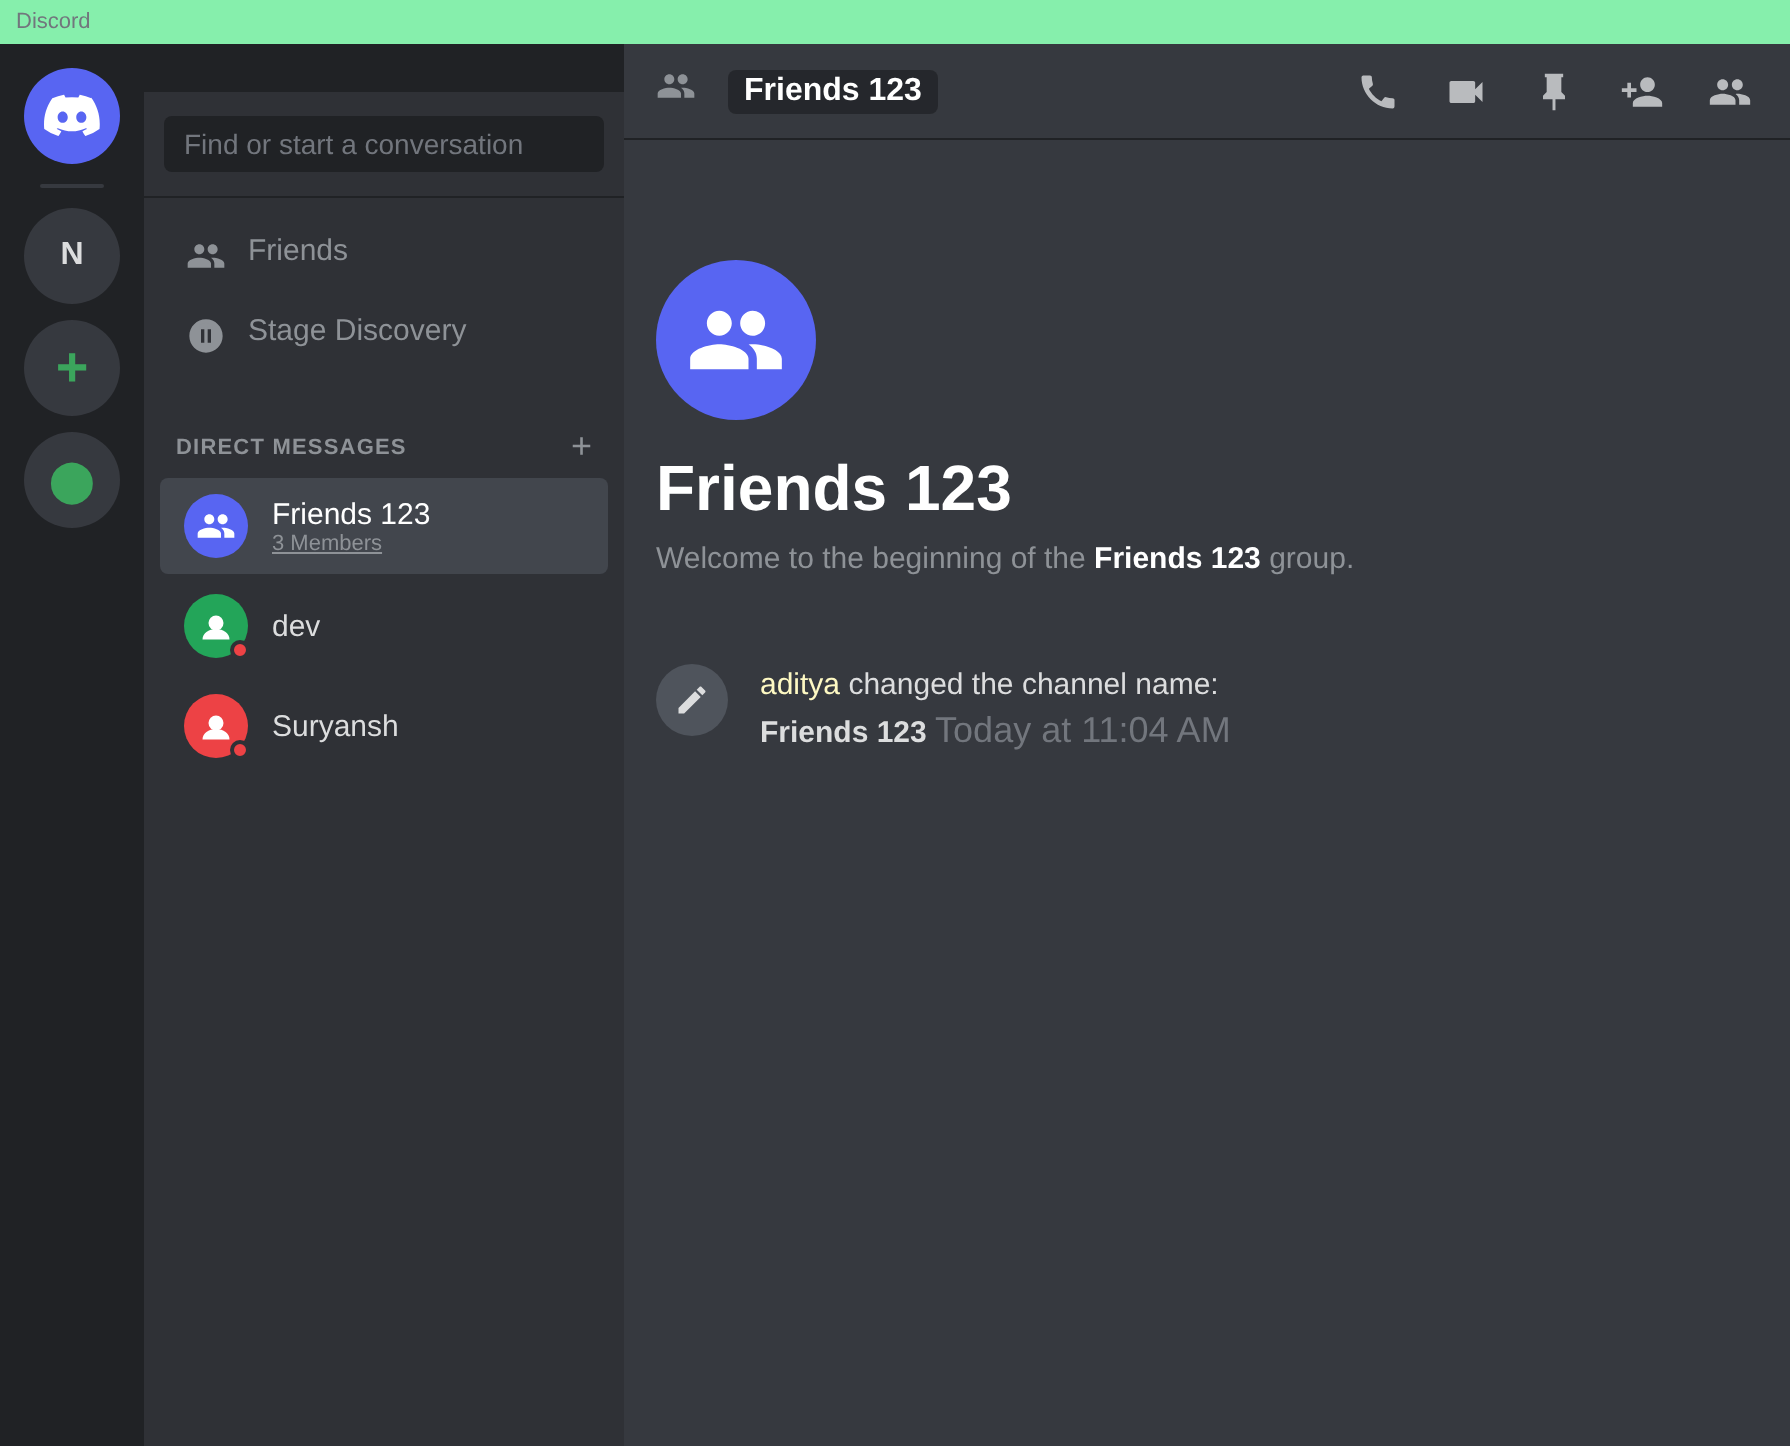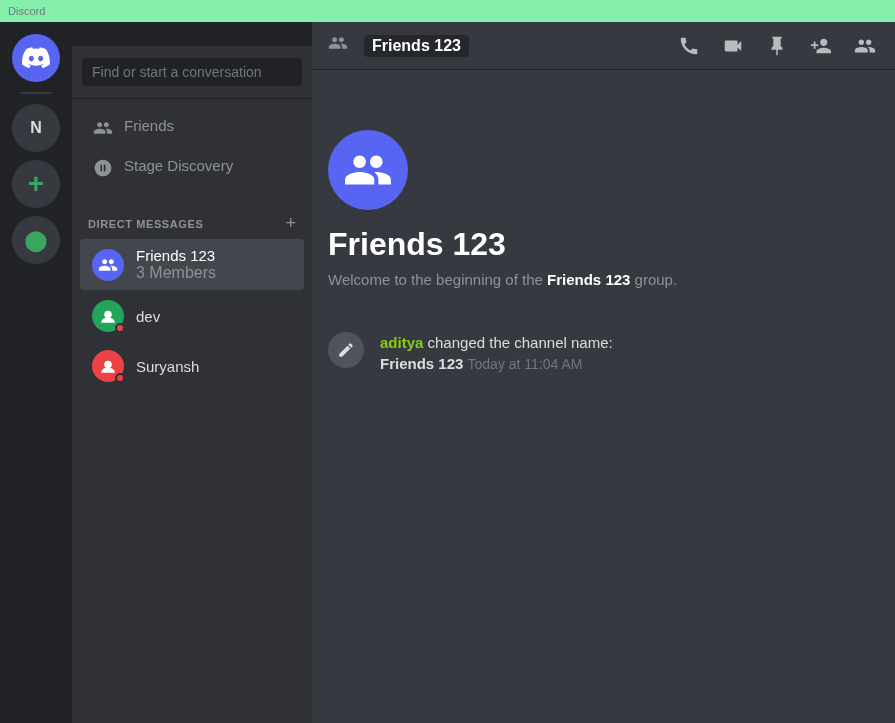--- a/index.html
+++ b/index.html
@@ -193,22 +193,23 @@
     .dm-info {
       display: flex;
       flex-direction: column;
     }
     .dm-name {
       font-size: 15px;
       font-weight: 500;
       color: #dcddde;
     }
     .dm-sub {
-      font-size: 16px;
-      color: #8e9297;
+      font-size: 11px;
+      color: #8e9297;
+      text-decoration: underline;
     }
     .dm-item.active .dm-name { color: white; }
     
     #main-content {
       flex: 1;
       background: #36393f;
       display: flex;
       flex-direction: column;
       overflow: hidden;
     }
@@ -301,26 +302,26 @@
       color: #dcddde;
       font-size: 15px;
       flex-shrink: 0;
     }
     .event-text {
       color: #dcddde;
       font-size: 15px;
       line-height: 1.4;
     }
     .event-text .username {
-      font-weight: 700;
-      color: #84cc16;
+      font-weight: 400;
+      color: #fef9c3;
     }
     .event-time {
       color: #72767d;
-      font-size: 14px;
+      font-size: 18px;
     }
   </style>
 </head>
 <body>
 
 <div id="title-bar">
   <span>Discord</span>
 </div>
 
 <div id="app">

